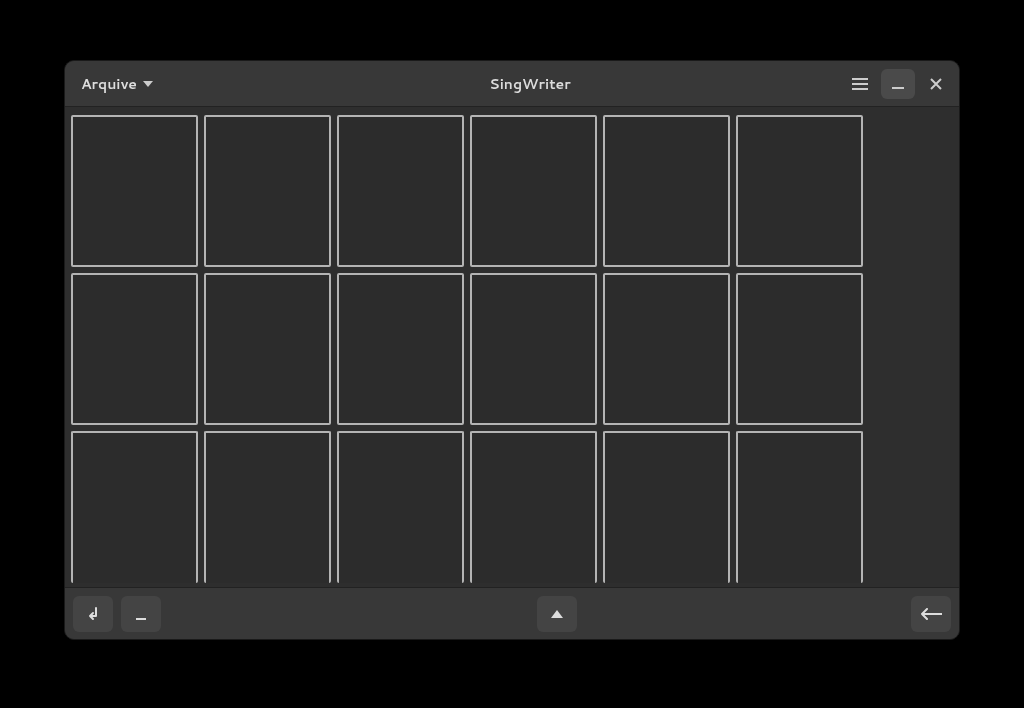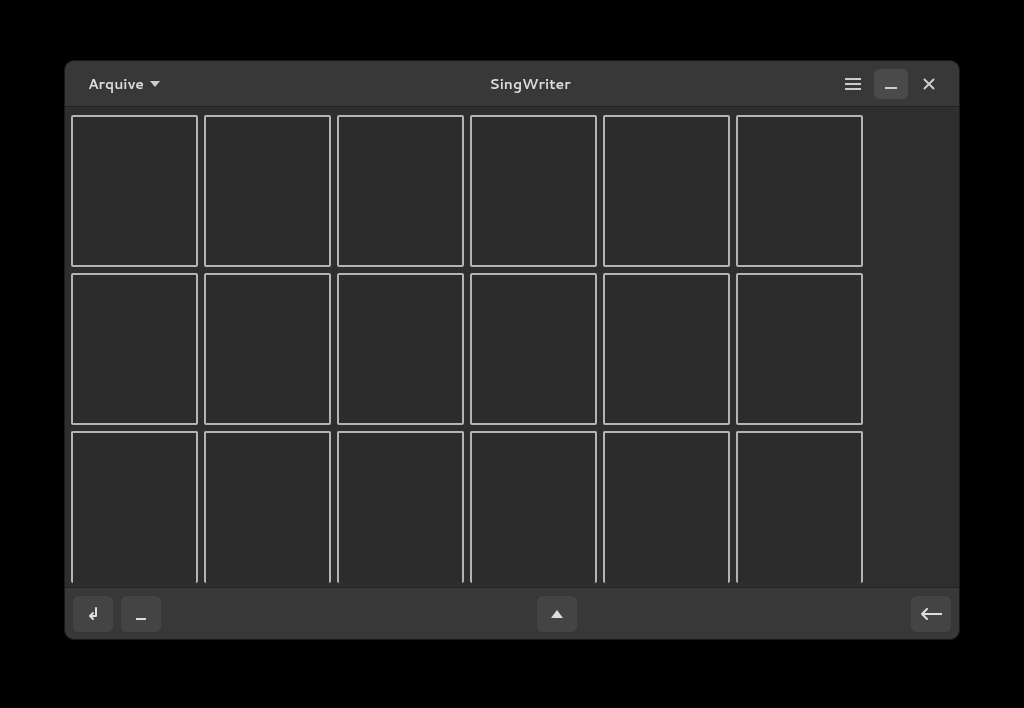--- a/index.html
+++ b/index.html
@@ -24,21 +24,21 @@
     overflow: hidden;
     border: 1px solid #1a1a1a;
   }
   
   .titlebar {
     height: 46px;
     background: #383838;
     border-bottom: 1px solid #222;
     display: flex;
     align-items: center;
-    padding: 0 13px;
+    padding: 0 6px;
     position: relative;
   }
   .titlebar .title {
     position: absolute;
     left: 0; right: 0;
     text-align: center;
     font-weight: 700;
     font-size: 14px;
     color: #dcdcdc;
     pointer-events: none;

